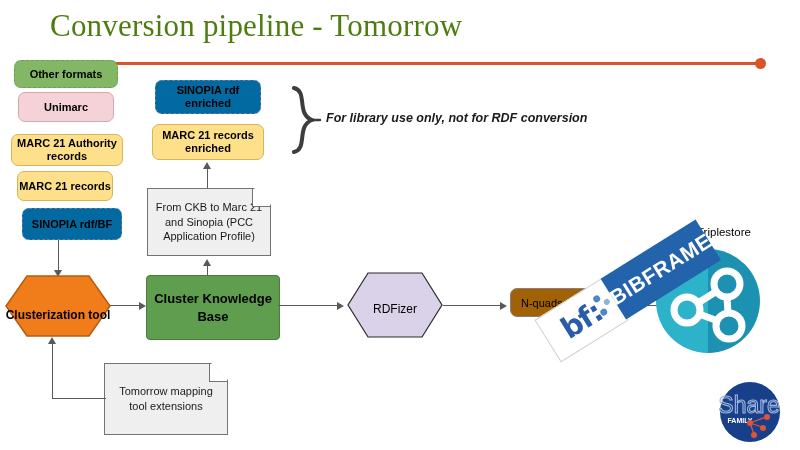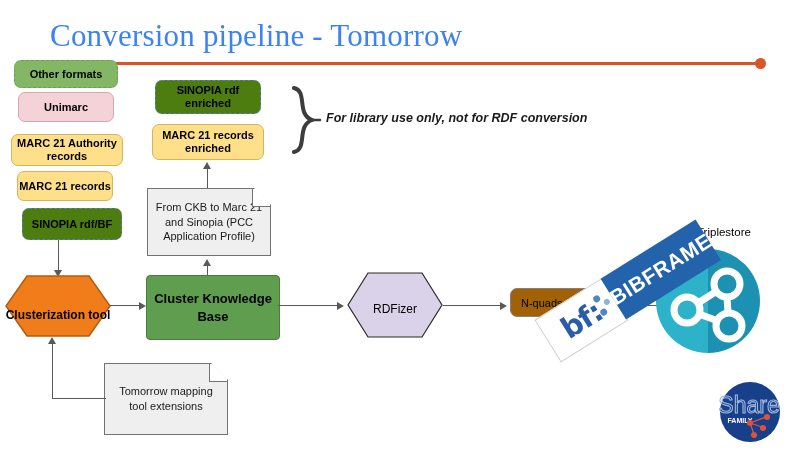--- a/index.html
+++ b/index.html
@@ -13,24 +13,24 @@
     height: 450px;
     background: #ffffff;
     overflow: hidden;
     font-family: "Liberation Sans", sans-serif;
   }
 
   
   #title {
     position: absolute;
     left: 50px;
-    top: 18px;
+    top: 8px;
     font-family: "Liberation Serif", serif;
     font-size: 31px;
-    color: #3b82f6;
+    color: #4d7c0f;
     letter-spacing: 0.2px;
     white-space: nowrap;
   }
   #title-rule {
     position: absolute;
     left: 60px;
     top: 62px;
     width: 700px;
     height: 3px;
     background: #d9542b;
@@ -63,21 +63,21 @@
     font-size: 11px;
   }
   .dashed {
     border-style: dashed;
     border-width: 1.4px;
   }
 
   .fill-green  { background: #84b765; border-color: #6f9c53; }
   .fill-pink   { background: #f4d2d8; border-color: #cfa9af; }
   .fill-yellow { background: #ffe08a; border-color: #d4b45d; }
-  .fill-blue   { background: #4d7c0f; border-color: #5b83ad; }
+  .fill-blue   { background: #0369a1; border-color: #5b83ad; }
 
   
   .doc {
     position: absolute;
     box-sizing: border-box;
     background: #efefef;
     border: 1px solid #737373;
     font-size: 11px;
     color: #1a1a1a;
     display: flex;

